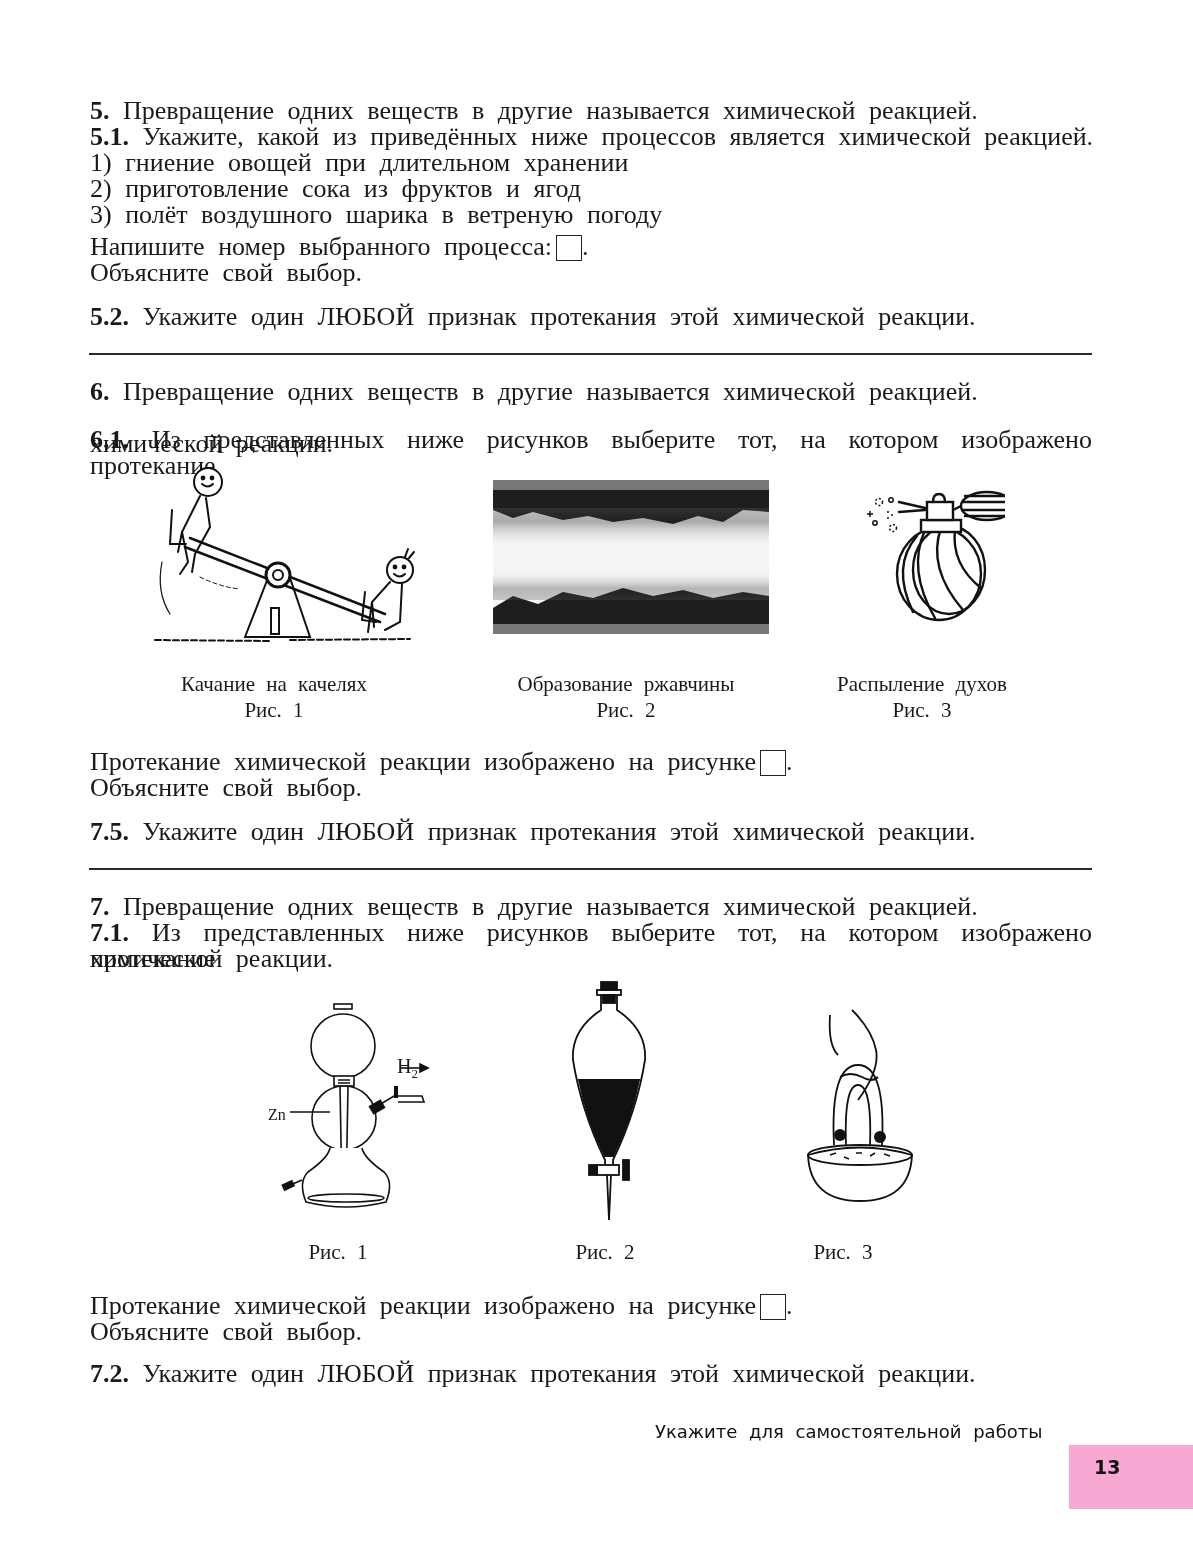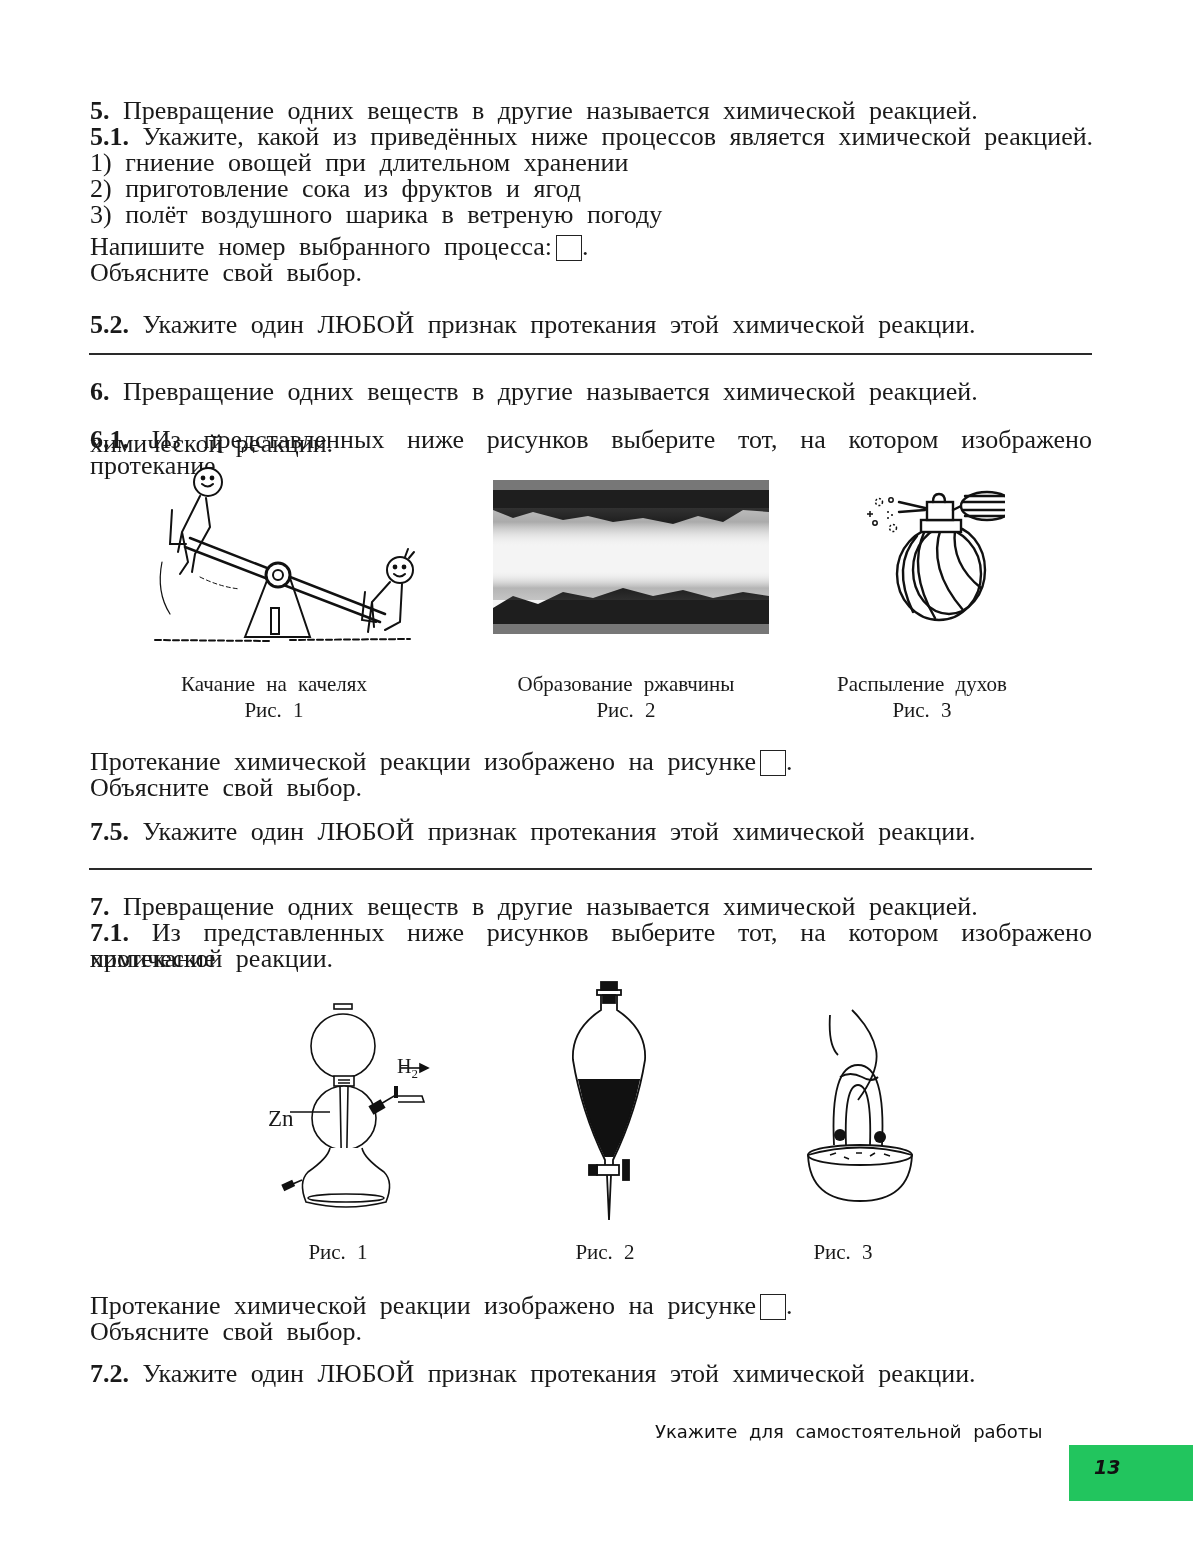--- a/index.html
+++ b/index.html
@@ -6,42 +6,42 @@
   body { width: 1193px; height: 1565px; position: relative; overflow: hidden;
          font-family: "Liberation Serif", "DejaVu Serif", serif; color: #1a1a1a; }
   .line { position: absolute; left: 90px; font-size: 26px; white-space: nowrap; word-spacing: 7px; line-height: 26px; }
   .just { width: 1002px; text-align: justify; text-align-last: justify; white-space: normal; }
   .num { font-weight: bold; }
   .ansbox { display: inline-block; width: 26px; height: 26px; border: 1.6px solid #222; vertical-align: -6px; margin-left: 4px; box-sizing: border-box; }
   .rule { position: absolute; left: 89px; width: 1003px; height: 2px; background: #2a2a2a; }
   .fig { position: absolute; }
   .caption { position: absolute; text-align: center; font-size: 21px; line-height: 26px; word-spacing: 6px; white-space: nowrap; }
   .footer-text { position: absolute; left: 655px; top: 1421px; font-family: "DejaVu Sans", sans-serif; font-size: 18px; word-spacing: 6px; color: #111; }
-  .page-box { position: absolute; left: 1069px; top: 1445px; width: 124px; height: 56px; background: #22c55e; font-style: italic; }
+  .page-box { position: absolute; left: 1069px; top: 1445px; width: 124px; height: 64px; background: #f9a8d4; }
   .page-num { position: absolute; left: 25px; top: 11px; font-family: "DejaVu Sans", sans-serif; font-weight: bold; font-size: 19px; color: #111; }
 </style>
 </head>
 <body>
 
 <div class="line" style="top:98px;">
   <span class="num">5.</span>
   <span>Превращение одних веществ в другие называется химической реакцией.</span>
 </div>
 <div class="line" style="top:124px;">
   <span class="num">5.1.</span>
   <span>Укажите, какой из приведённых ниже процессов является химической реакцией.</span>
 </div>
 <div class="line" style="top:150px;">1) гниение овощей при длительном хранении</div>
 <div class="line" style="top:176px;">2) приготовление сока из фруктов и ягод</div>
 <div class="line" style="top:202px;">3) полёт воздушного шарика в ветреную погоду</div>
 <div class="line" style="top:234px;">
   <span>Напишите номер выбранного процесса:</span><span class="ansbox"></span>.
 </div>
 <div class="line" style="top:260px;">Объясните свой выбор.</div>
-<div class="line" style="top:312px;">
+<div class="line" style="top:304px;">
   <span class="num">5.2.</span>
   <span>Укажите один ЛЮБОЙ признак протекания этой химической реакции.</span>
 </div>
 
 <div class="rule" style="top:353px;"></div>
 
 <div class="line" style="top:379px;">
   <span class="num">6.</span>
   <span>Превращение одних веществ в другие называется химической реакцией.</span>
 </div>
@@ -170,21 +170,21 @@
     <path d="M136 86 v12" stroke-width="4"></path>
     <path d="M28 186 L42 180"></path>
     <path d="M140 68 L168 68"></path>
     <path d="M168 68 l-8 -4 v8 z" fill="#111"></path>
   </g>
   <g fill="#111">
     <rect x="110" y="102" width="14" height="10" transform="rotate(-30 117 107)"></rect>
     <rect x="22" y="182" width="12" height="7" transform="rotate(-25 28 185)"></rect>
   </g>
 </svg>
-<div class="fig" style="left:268px; top:1106px; font-size:23px;">Zn</div>
+<div class="fig" style="left:268px; top:1106px; font-size:16px;">Zn</div>
 <div class="fig" style="left:397px; top:1040px; font-size:20px;margin-top:15px;"><span>H</span><sub style="font-size:13px;">2</sub></div>
 <div class="caption" style="left:298px; top:1239px; width:80px;">Рис. 1</div>
 
 <svg class="fig" style="left:565px; top:980px;" width="90" height="245" viewBox="0 0 90 245">
   <g stroke="#111" stroke-width="1.8" fill="none">
     <rect x="36" y="2" width="16" height="8" fill="#111"></rect>
     <rect x="32" y="10" width="24" height="5"></rect>
     <rect x="38" y="15" width="12" height="8" fill="#111"></rect>
     <path d="M36 15 L36 30 Q6 50 8 80 Q16 130 40 180 L40 195 M52 15 L52 30 Q82 50 80 80 Q72 130 48 180 L48 195"></path>
     <path d="M14 100 L74 100 Q66 140 48 176 L40 176 Q22 140 14 100 Z" fill="#111"></path>

